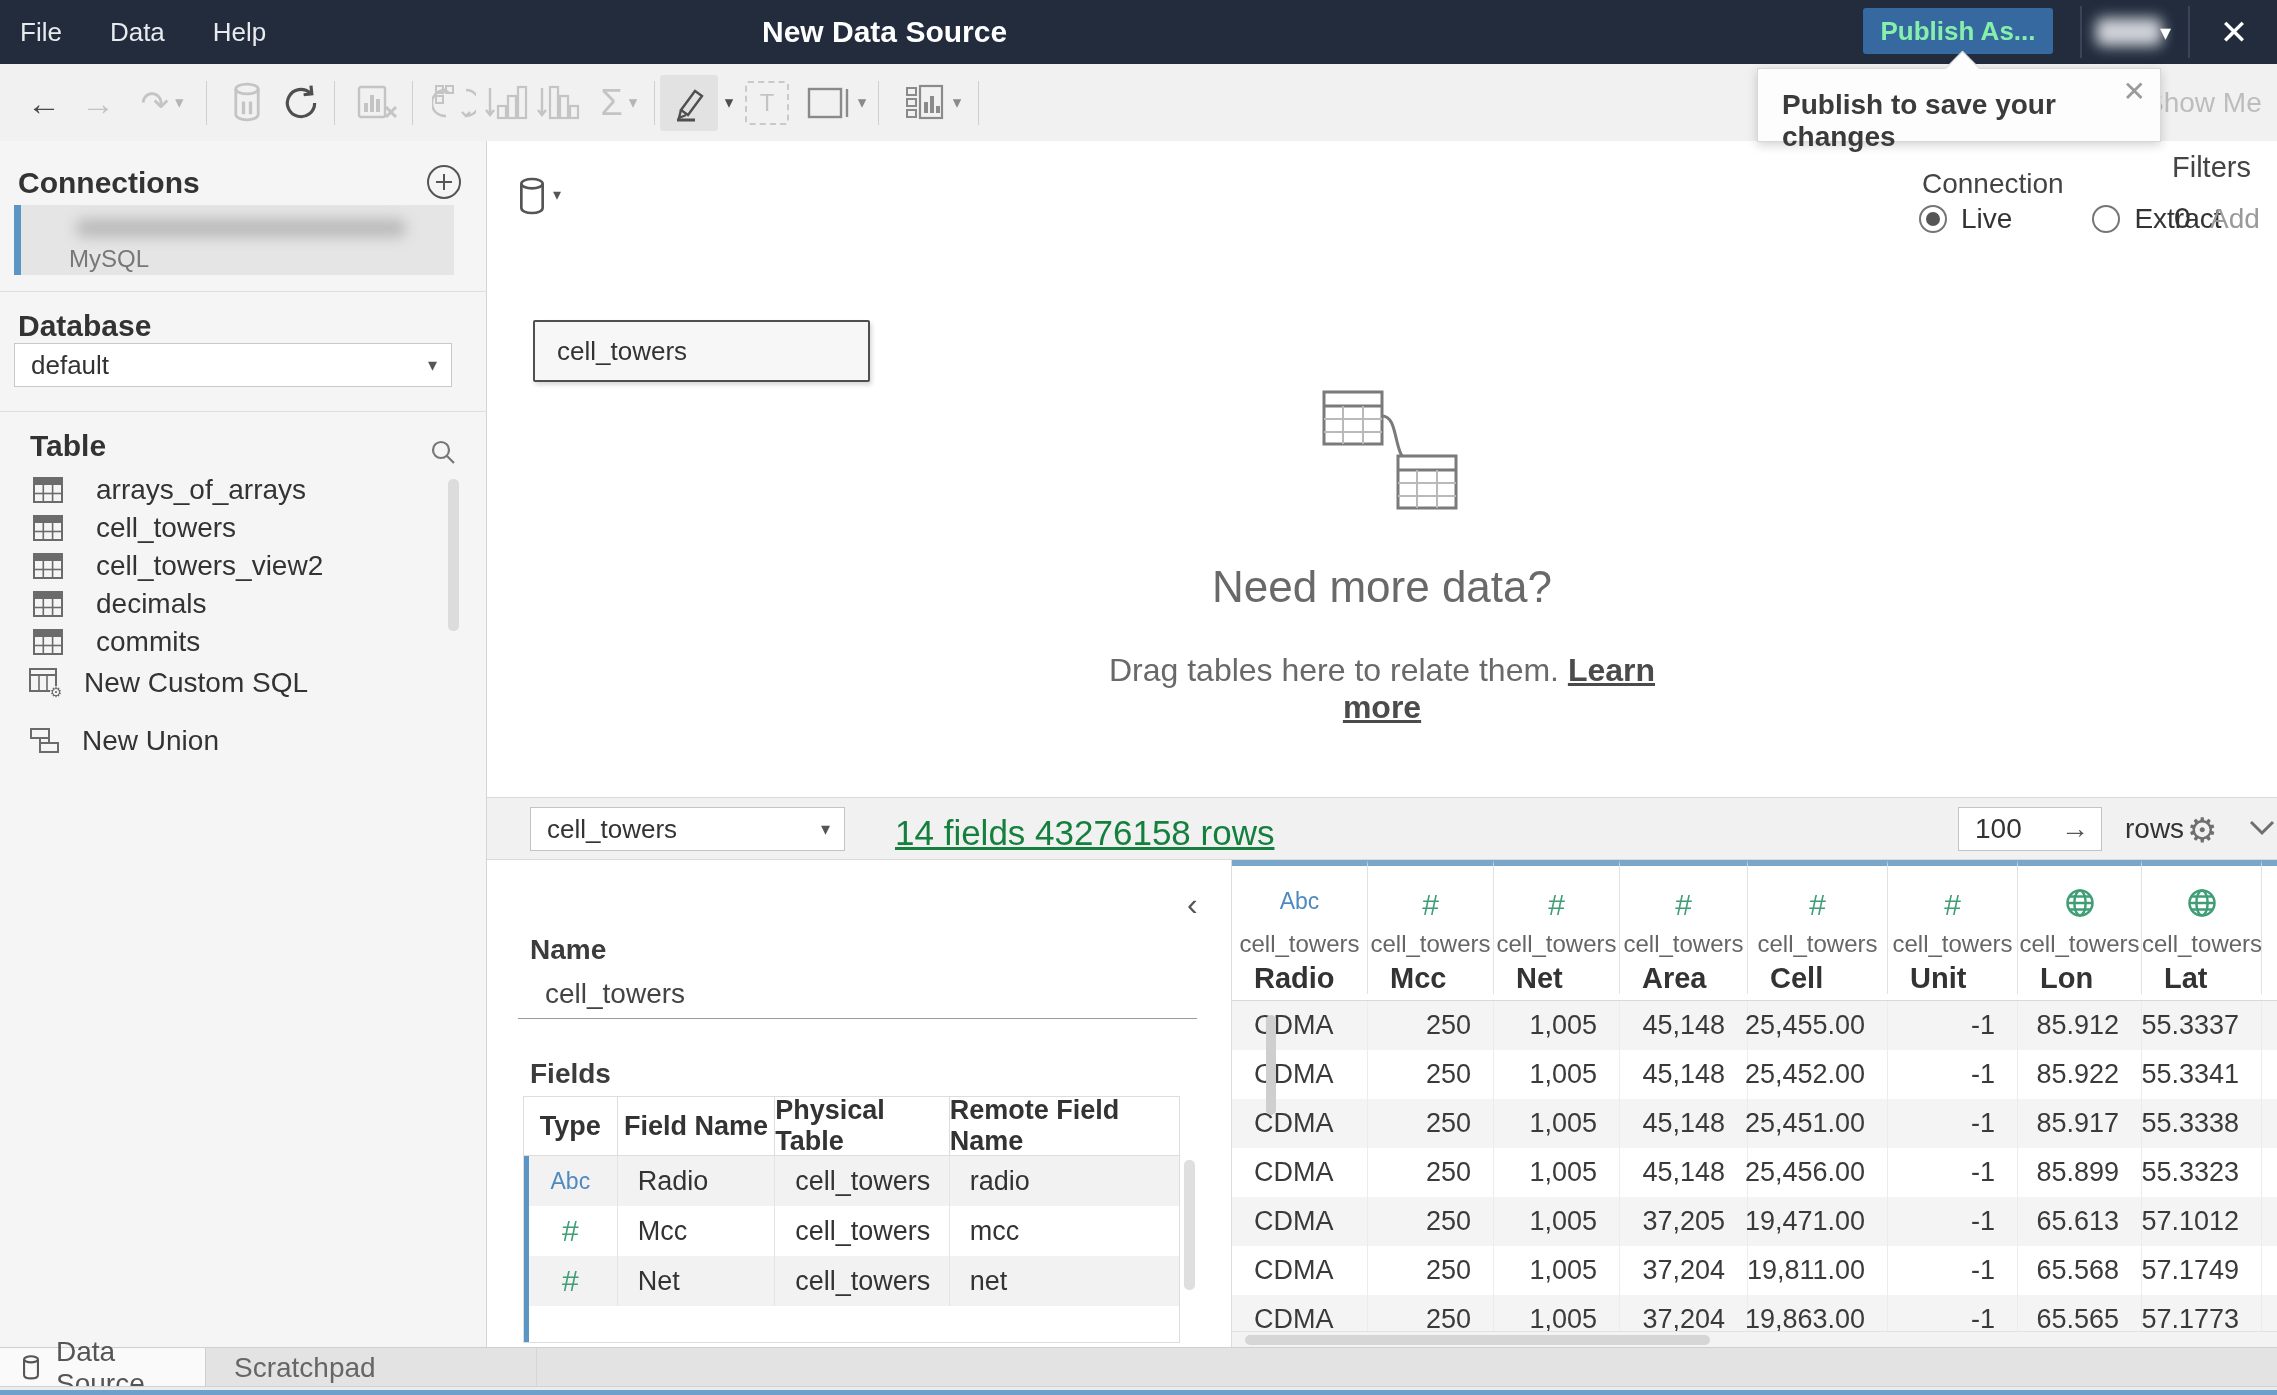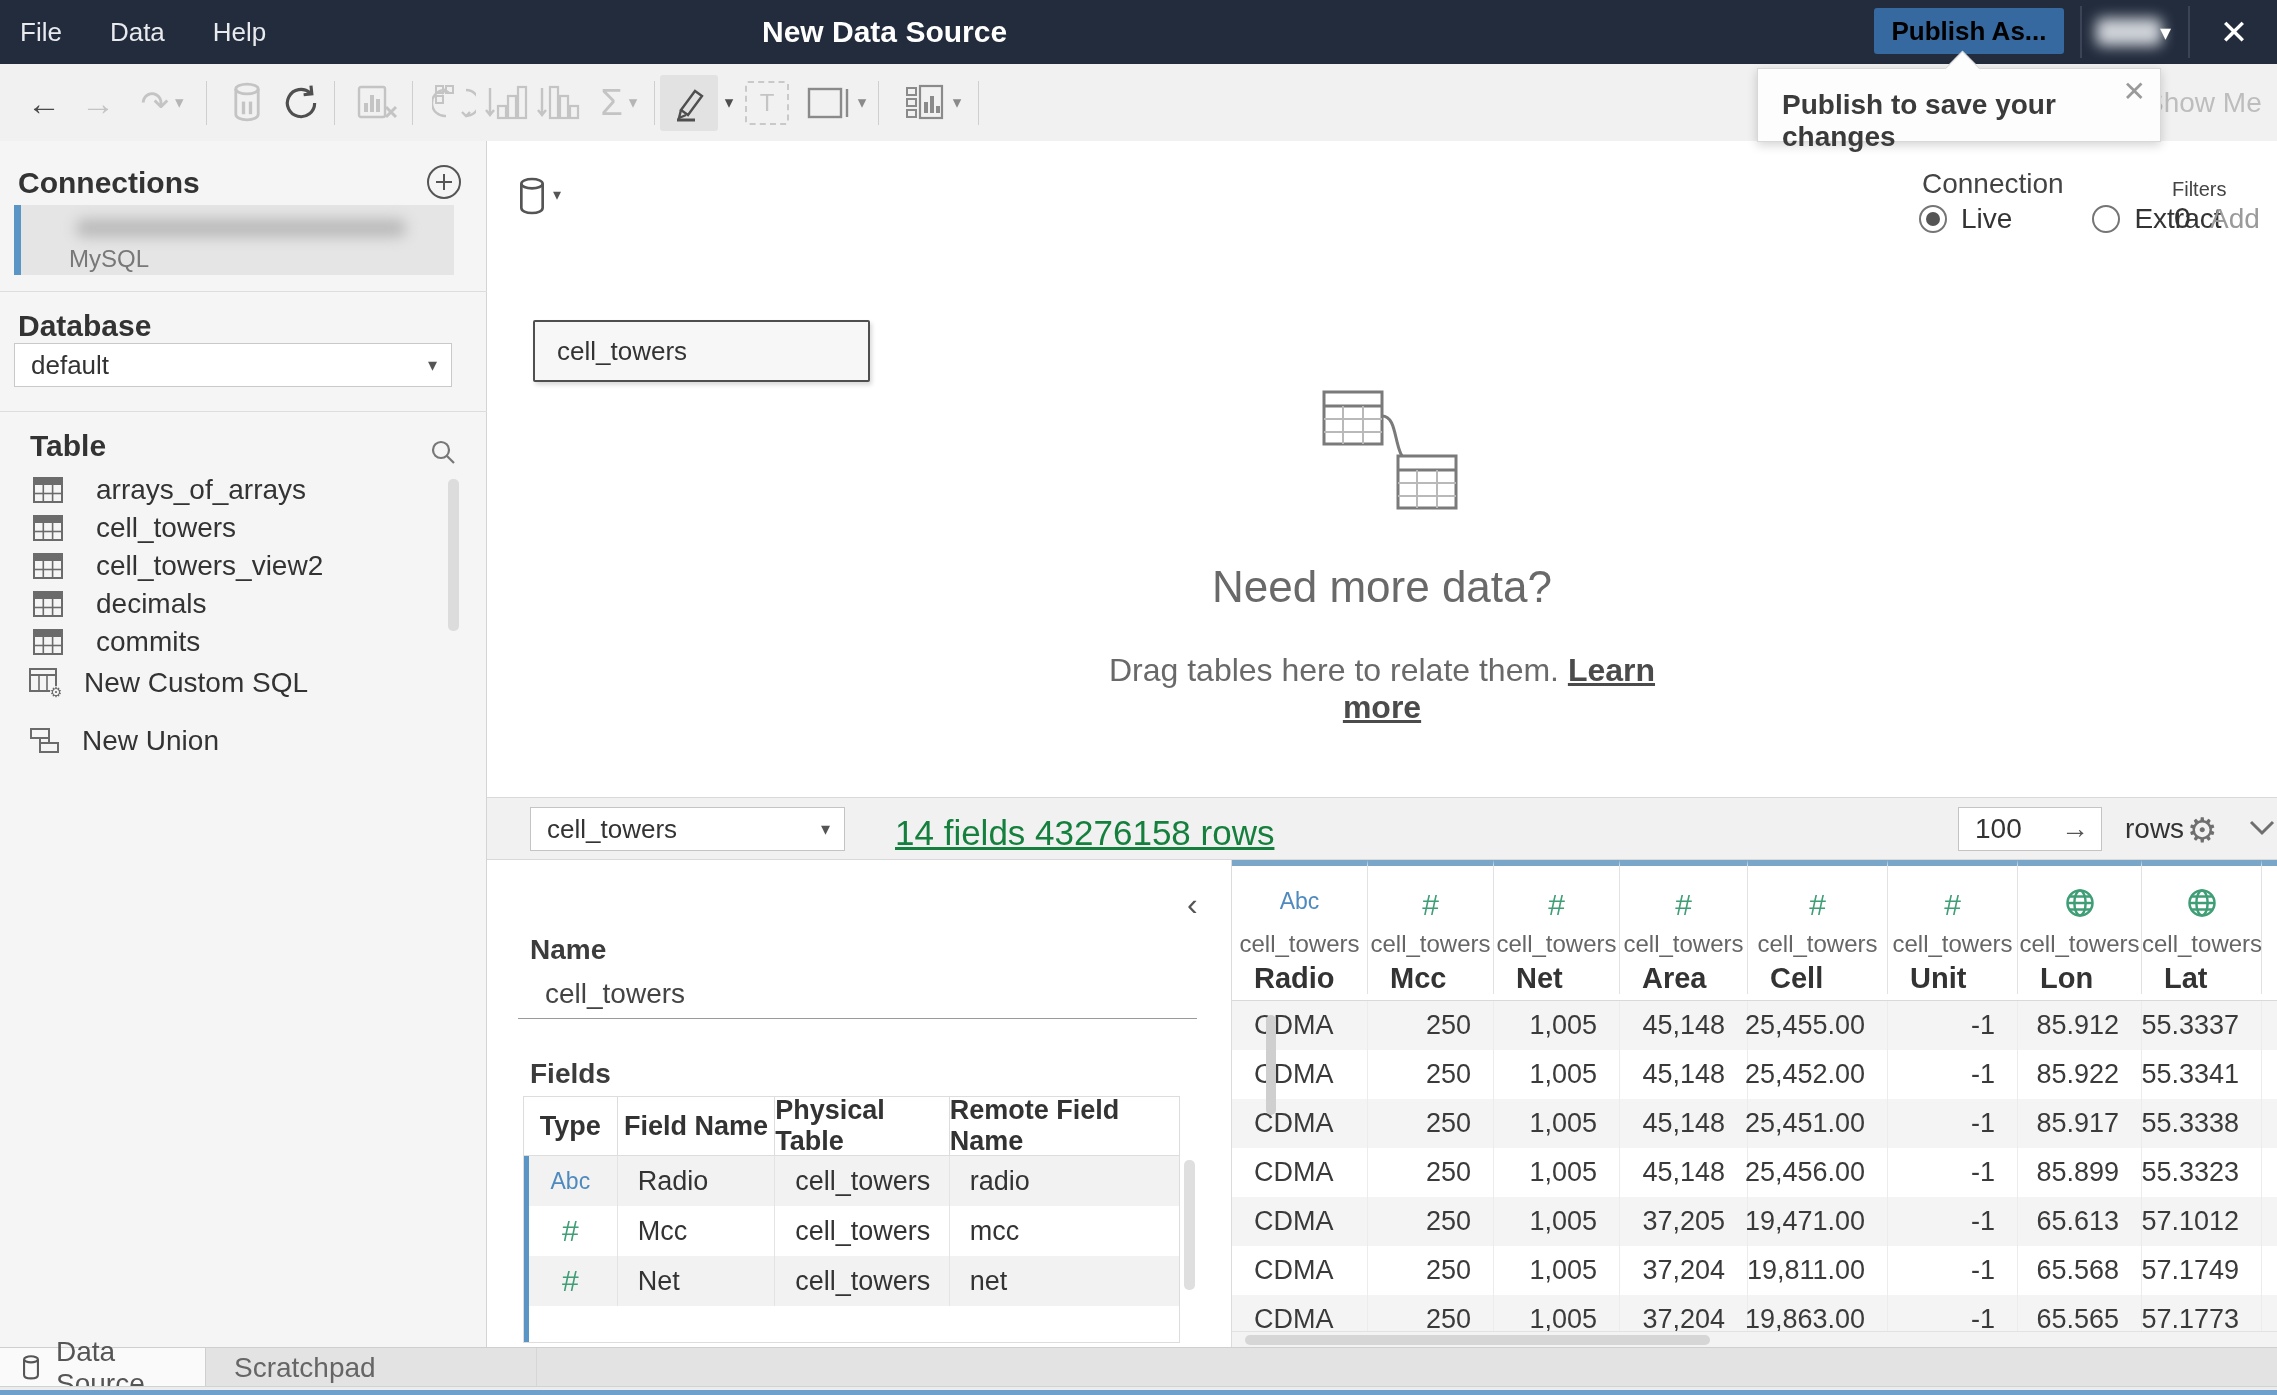--- a/index.html
+++ b/index.html
@@ -11,22 +11,22 @@
   .app{position:relative;width:2277px;height:1395px;overflow:hidden;background:#fff;
        font-family:"Liberation Sans","DejaVu Sans",sans-serif;color:var(--text-dark);}
 
   
   .titlebar{position:absolute;left:0;top:0;width:2277px;height:64px;background:var(--titlebar-bg);}
   .menus{position:absolute;left:20px;top:0;height:64px;display:flex;align-items:center;gap:48px;
          font-size:26px;color:#e8eaee;}
   .menus span{cursor:default;}
   .win-title{position:absolute;left:762px;top:15px;font-size:30px;font-weight:600;color:#fff;}
   .publish-btn{position:absolute;left:1863px;top:8px;width:190px;height:46px;background:var(--publish-blue);
-       border:none;border-radius:3px;color:#000000;font-size:26px;font-weight:600;
-       display:flex;align-items:center;justify-content:center;font-family:inherit;margin-left:11px;}
+       border:none;border-radius:3px;color:#86efac;font-size:26px;font-weight:600;
+       display:flex;align-items:center;justify-content:center;font-family:inherit;}
   .tb-sep{position:absolute;top:6px;width:2px;height:52px;background:#3a4456;}
   .avatar-blur{position:absolute;left:2096px;top:18px;width:66px;height:28px;border-radius:6px;
        background:#cfd3d9;filter:blur(7px);}
   .avatar-caret{position:absolute;left:2160px;top:20px;color:#fff;font-size:22px;}
   .win-close{position:absolute;left:2212px;top:10px;font-size:34px;color:#fff;line-height:44px;width:44px;text-align:center;}
 
   
   .toolbar{position:absolute;left:0;top:64px;width:2277px;height:77px;background:#f1f1f1;
        border-bottom:2px solid #d5d5d5;}
   .ticon{position:absolute;top:0;height:77px;display:flex;align-items:center;justify-content:center;}
@@ -72,21 +72,21 @@
   .sb-scroll{position:absolute;left:448px;top:338px;width:11px;height:152px;background:#dcdcdc;border-radius:5px;}
   .sb-action{position:absolute;left:0;width:487px;display:flex;align-items:center;padding-left:28px;
        gap:20px;font-size:28px;color:#333;height:44px;box-sizing:border-box;}
 
   
   .canvas{position:absolute;left:487px;top:141px;width:1790px;height:656px;background:#fff;}
   .ds-icon{position:absolute;left:28px;top:36px;}
   .ds-caret{position:absolute;left:66px;top:44px;font-size:16px;color:#555;}
   .ds-title{position:absolute;left:98px;top:22px;font-size:42px;color:#333;}
   .conn-label{position:absolute;left:1435px;top:27px;font-size:28px;color:#444;}
-  .filters-label{position:absolute;left:1685px;top:37px;font-size:20px;color:#444;}
+  .filters-label{position:absolute;left:1685px;top:10px;font-size:29px;color:#444;}
   .radio-row{position:absolute;left:1432px;top:62px;display:flex;align-items:center;gap:14px;font-size:28px;color:#333;}
   .radio{width:28px;height:28px;border:2px solid #757575;border-radius:50%;box-sizing:border-box;
        display:flex;align-items:center;justify-content:center;background:#fff;}
   .radio .dot{width:14px;height:14px;border-radius:50%;background:#555;}
   .filters-count{position:absolute;left:1687px;top:60px;font-size:30px;color:#333;}
   .filters-add{position:absolute;left:1723px;top:62px;font-size:28px;color:#9a9a9a;}
   .tnode{position:absolute;left:46px;top:179px;width:333px;height:58px;background:#f7f7f7;
        border:2px solid #4f4f4f;border-radius:2px;box-shadow:2px 3px 4px rgba(0,0,0,.15);
        display:flex;align-items:center;font-size:26px;color:#333;}
   .tnode span{margin-left:22px;}

